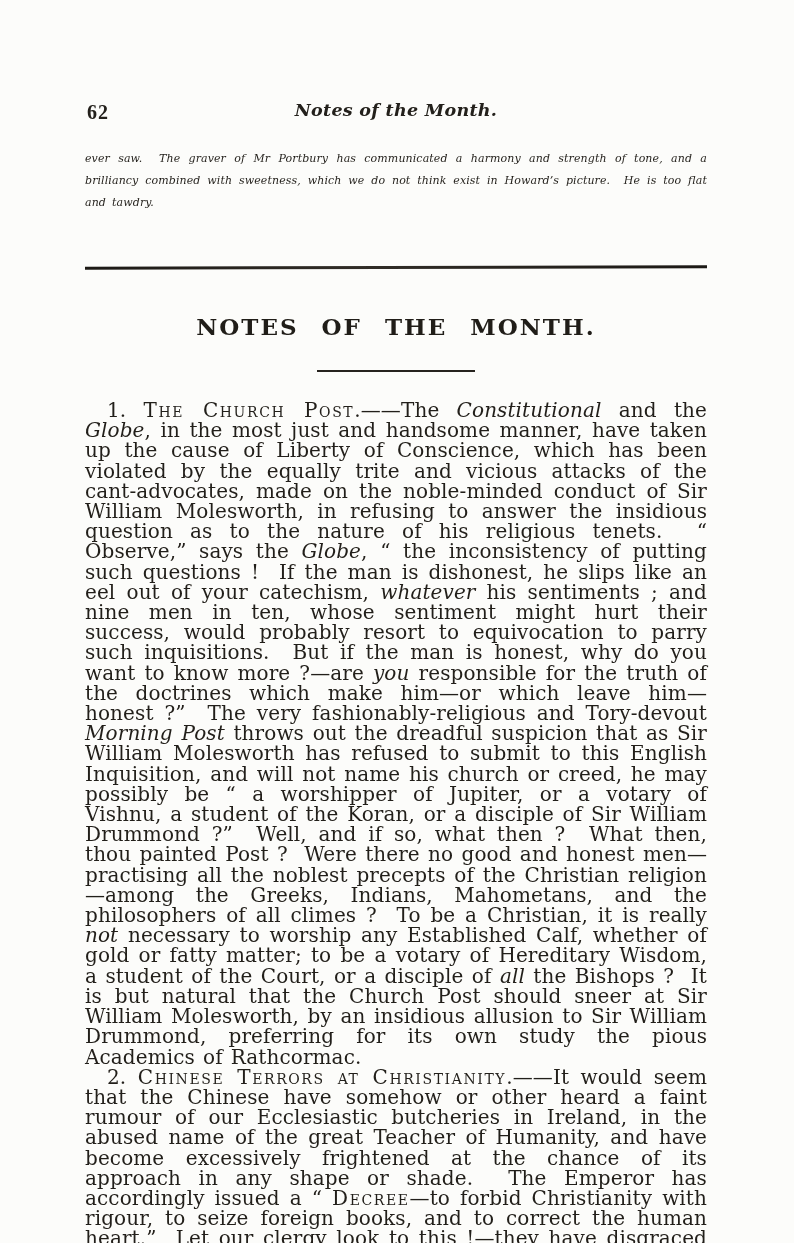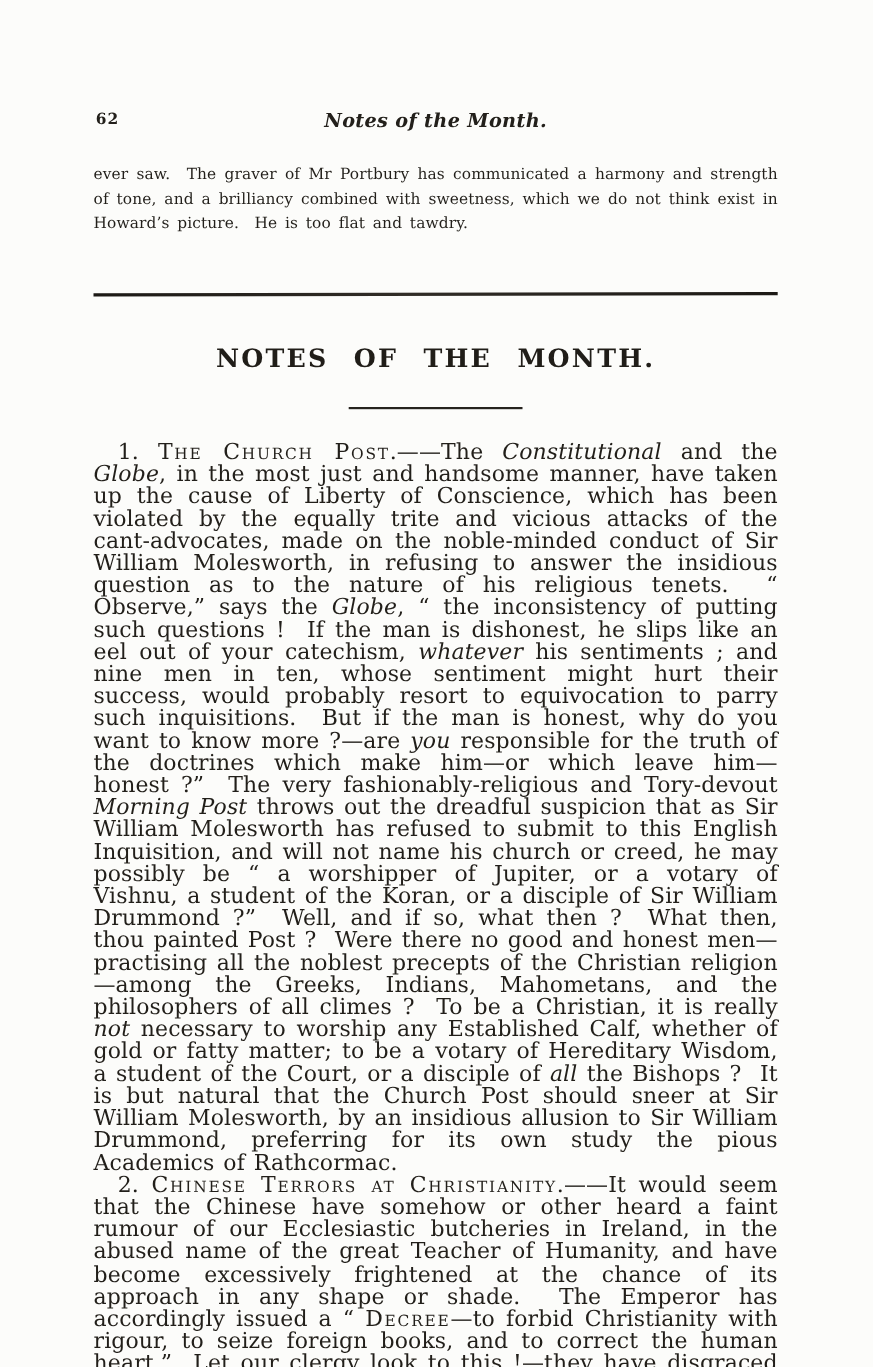--- a/index.html
+++ b/index.html
@@ -23,42 +23,44 @@
   
   .running-head {
     position: relative;
     margin-top: 100px;
     height: 24px;
     text-align: center;
   }
   .pagenum {
     position: absolute;
     left: 2px; top: 1px;
-    font-size: 14px;
+    font-size: 20px;
     font-weight: bold;
     letter-spacing: 1px;
+    font-family: Liberation Serif, serif;
   }
   .runtitle {
     font-size: 17.5px;
     font-weight: bold;
     font-style: italic;
     letter-spacing: 0.3px;
   }
   
   .para {
     margin: 0;
     text-align: justify;
     color: #221f1a;
   }
   .intro {
     margin-top: 24px;
-    font-size: 14px;
+    font-size: 11px;
     line-height: 22px;
     word-spacing: 2.5px;
     letter-spacing: 0.1px;
+    font-style: italic;
   }
   .body-para {
     font-size: 20px;
     line-height: 20.2px;
     text-indent: 22px;
     word-spacing: 1.6px;
     letter-spacing: 0.1px;
   }
   
   .rule-full {

